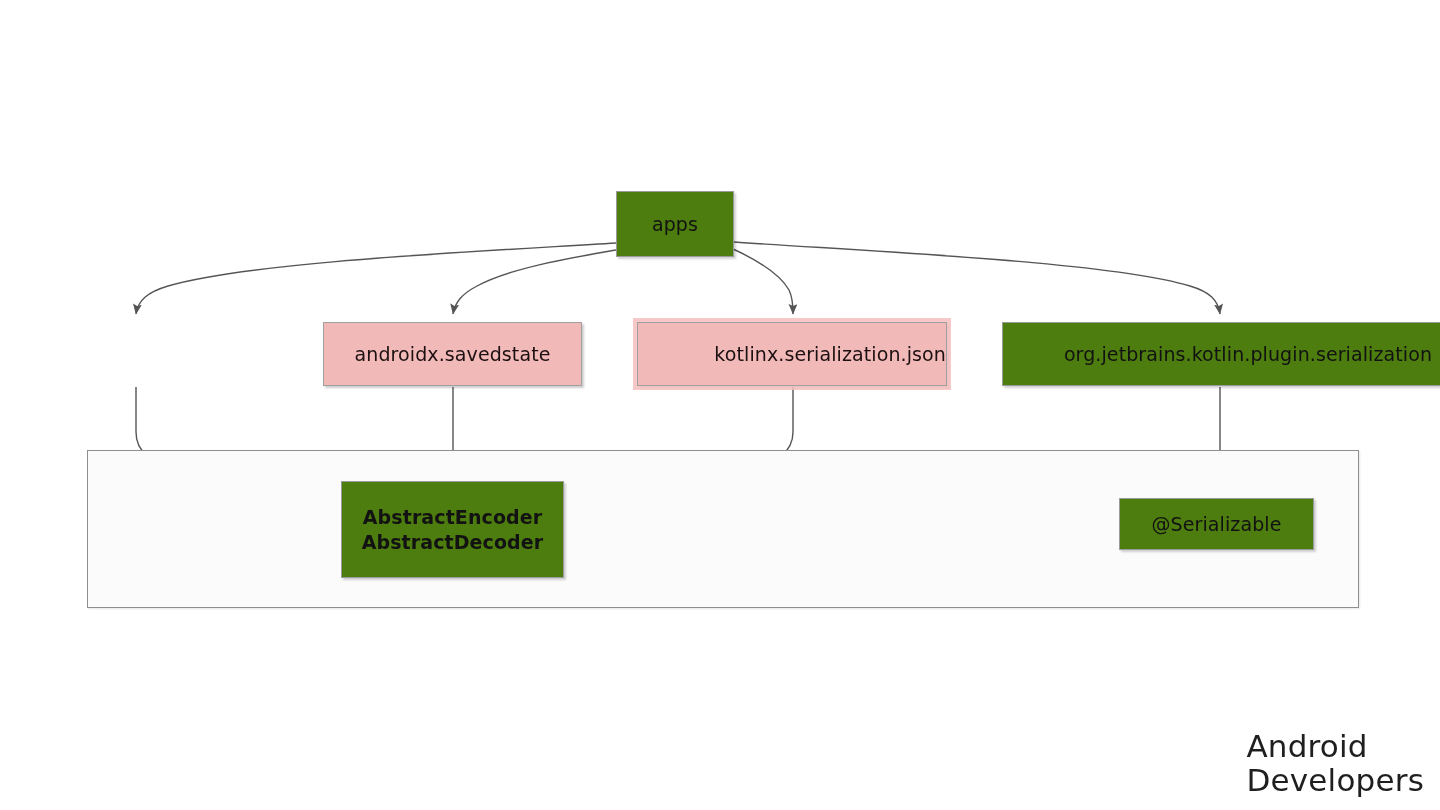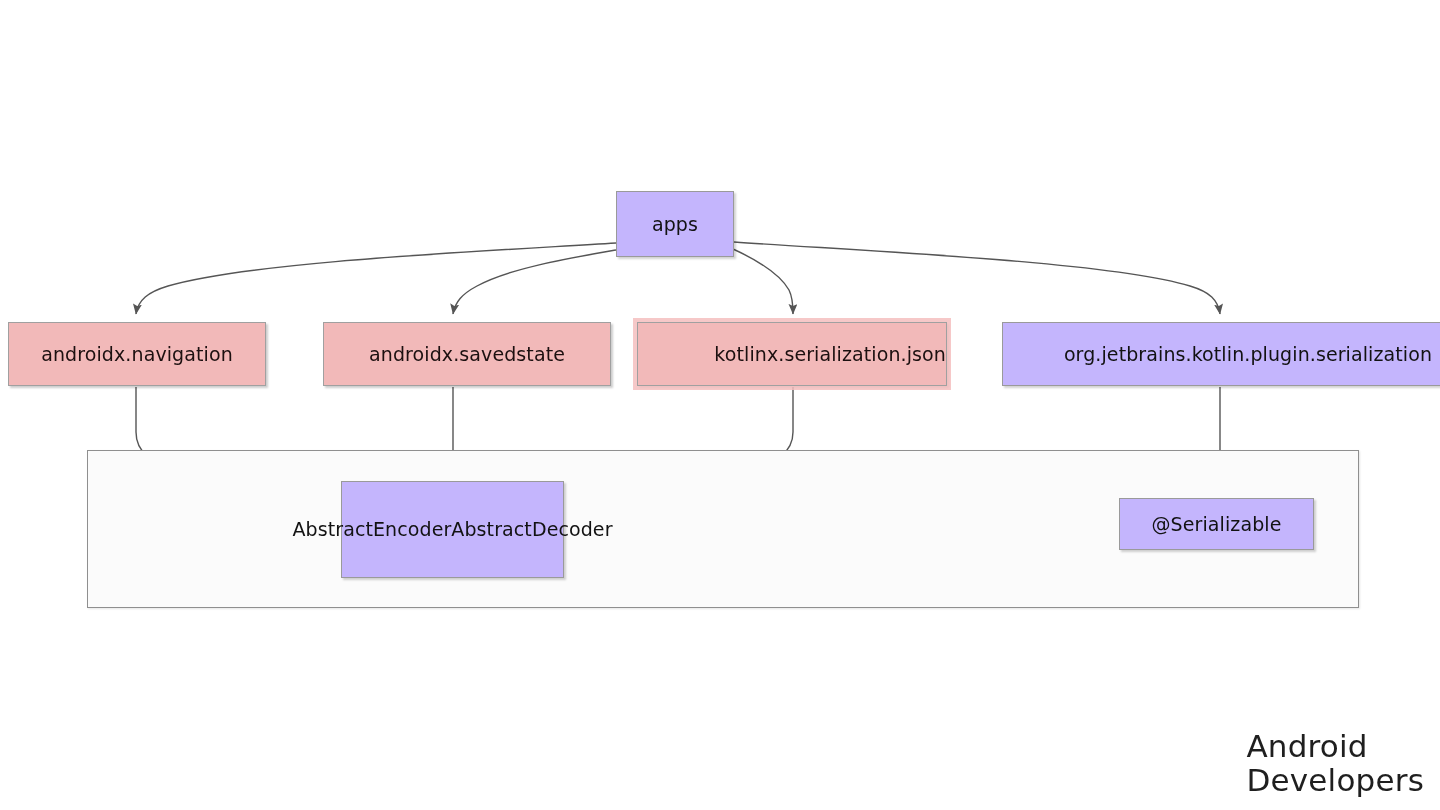--- a/index.html
+++ b/index.html
@@ -38,21 +38,21 @@
     align-items: center;
     justify-content: center;
     text-align: center;
     line-height: 1.30;
     color: #121212;
     font-size: 19px;
     letter-spacing: 0.1px;
   }
 
   .node-gray {
-    background: #c4b5fd;
+    background: #4d7c0f;
     border: 1px solid #9a9a9a;
     box-shadow: 2px 2px 2px rgba(0,0,0,0.18);
   }
 
   .node-pink {
     background: #f2b9b9;
     border: 1px solid #a0a0a0;
     color: #1c1010;
     box-shadow: 2px 2px 2px rgba(0,0,0,0.20);
   }
@@ -72,22 +72,23 @@
 
   .group-label {
     position: absolute;
     font-size: 19px;
     color: #1a1a1a;
     white-space: nowrap;
     background: transparent;
   }
 
   .multiline {
-    flex-direction: row;
+    flex-direction: column;
     justify-content: center;
+    font-weight: bold;
   }
   .multiline > span { display: block; }
 
   #logo {
     position: absolute;
     right: 16px;
     bottom: 12px;
     text-align: left;
     color: #1f1f1f;
     font-size: 31px;
@@ -128,25 +129,22 @@
     </g>
   </svg>
 
   <div class="group-box" style="left:87px; top:450px; width:1272px; height:158px;"></div>
 
 
   <div class="node node-gray" style="left:616px; top:191px; width:118px; height:66px;">
     <span>apps</span>
   </div>
 
-  <div class="node node-pink" style="left:8px; top:322px; width:258px; height:64px;">
-    <span>androidx.navigation</span>
-  </div>
 
-  <div class="node node-pink" style="left:323px; top:322px; width:288px; height:64px;">
+  <div class="node node-pink" style="left:323px; top:322px; width:259px; height:64px;">
     <span>androidx.savedstate</span>
   </div>
 
   <div class="node node-pink node-glow" style="left:637px; top:322px; width:310px; height:64px;">
     <span>kotlinx.serialization.json</span>
   </div>
 
   <div class="node node-gray" style="left:1002px; top:322px; width:492px; height:64px;">
     <span>org.jetbrains.kotlin.plugin.serialization</span>
   </div>

